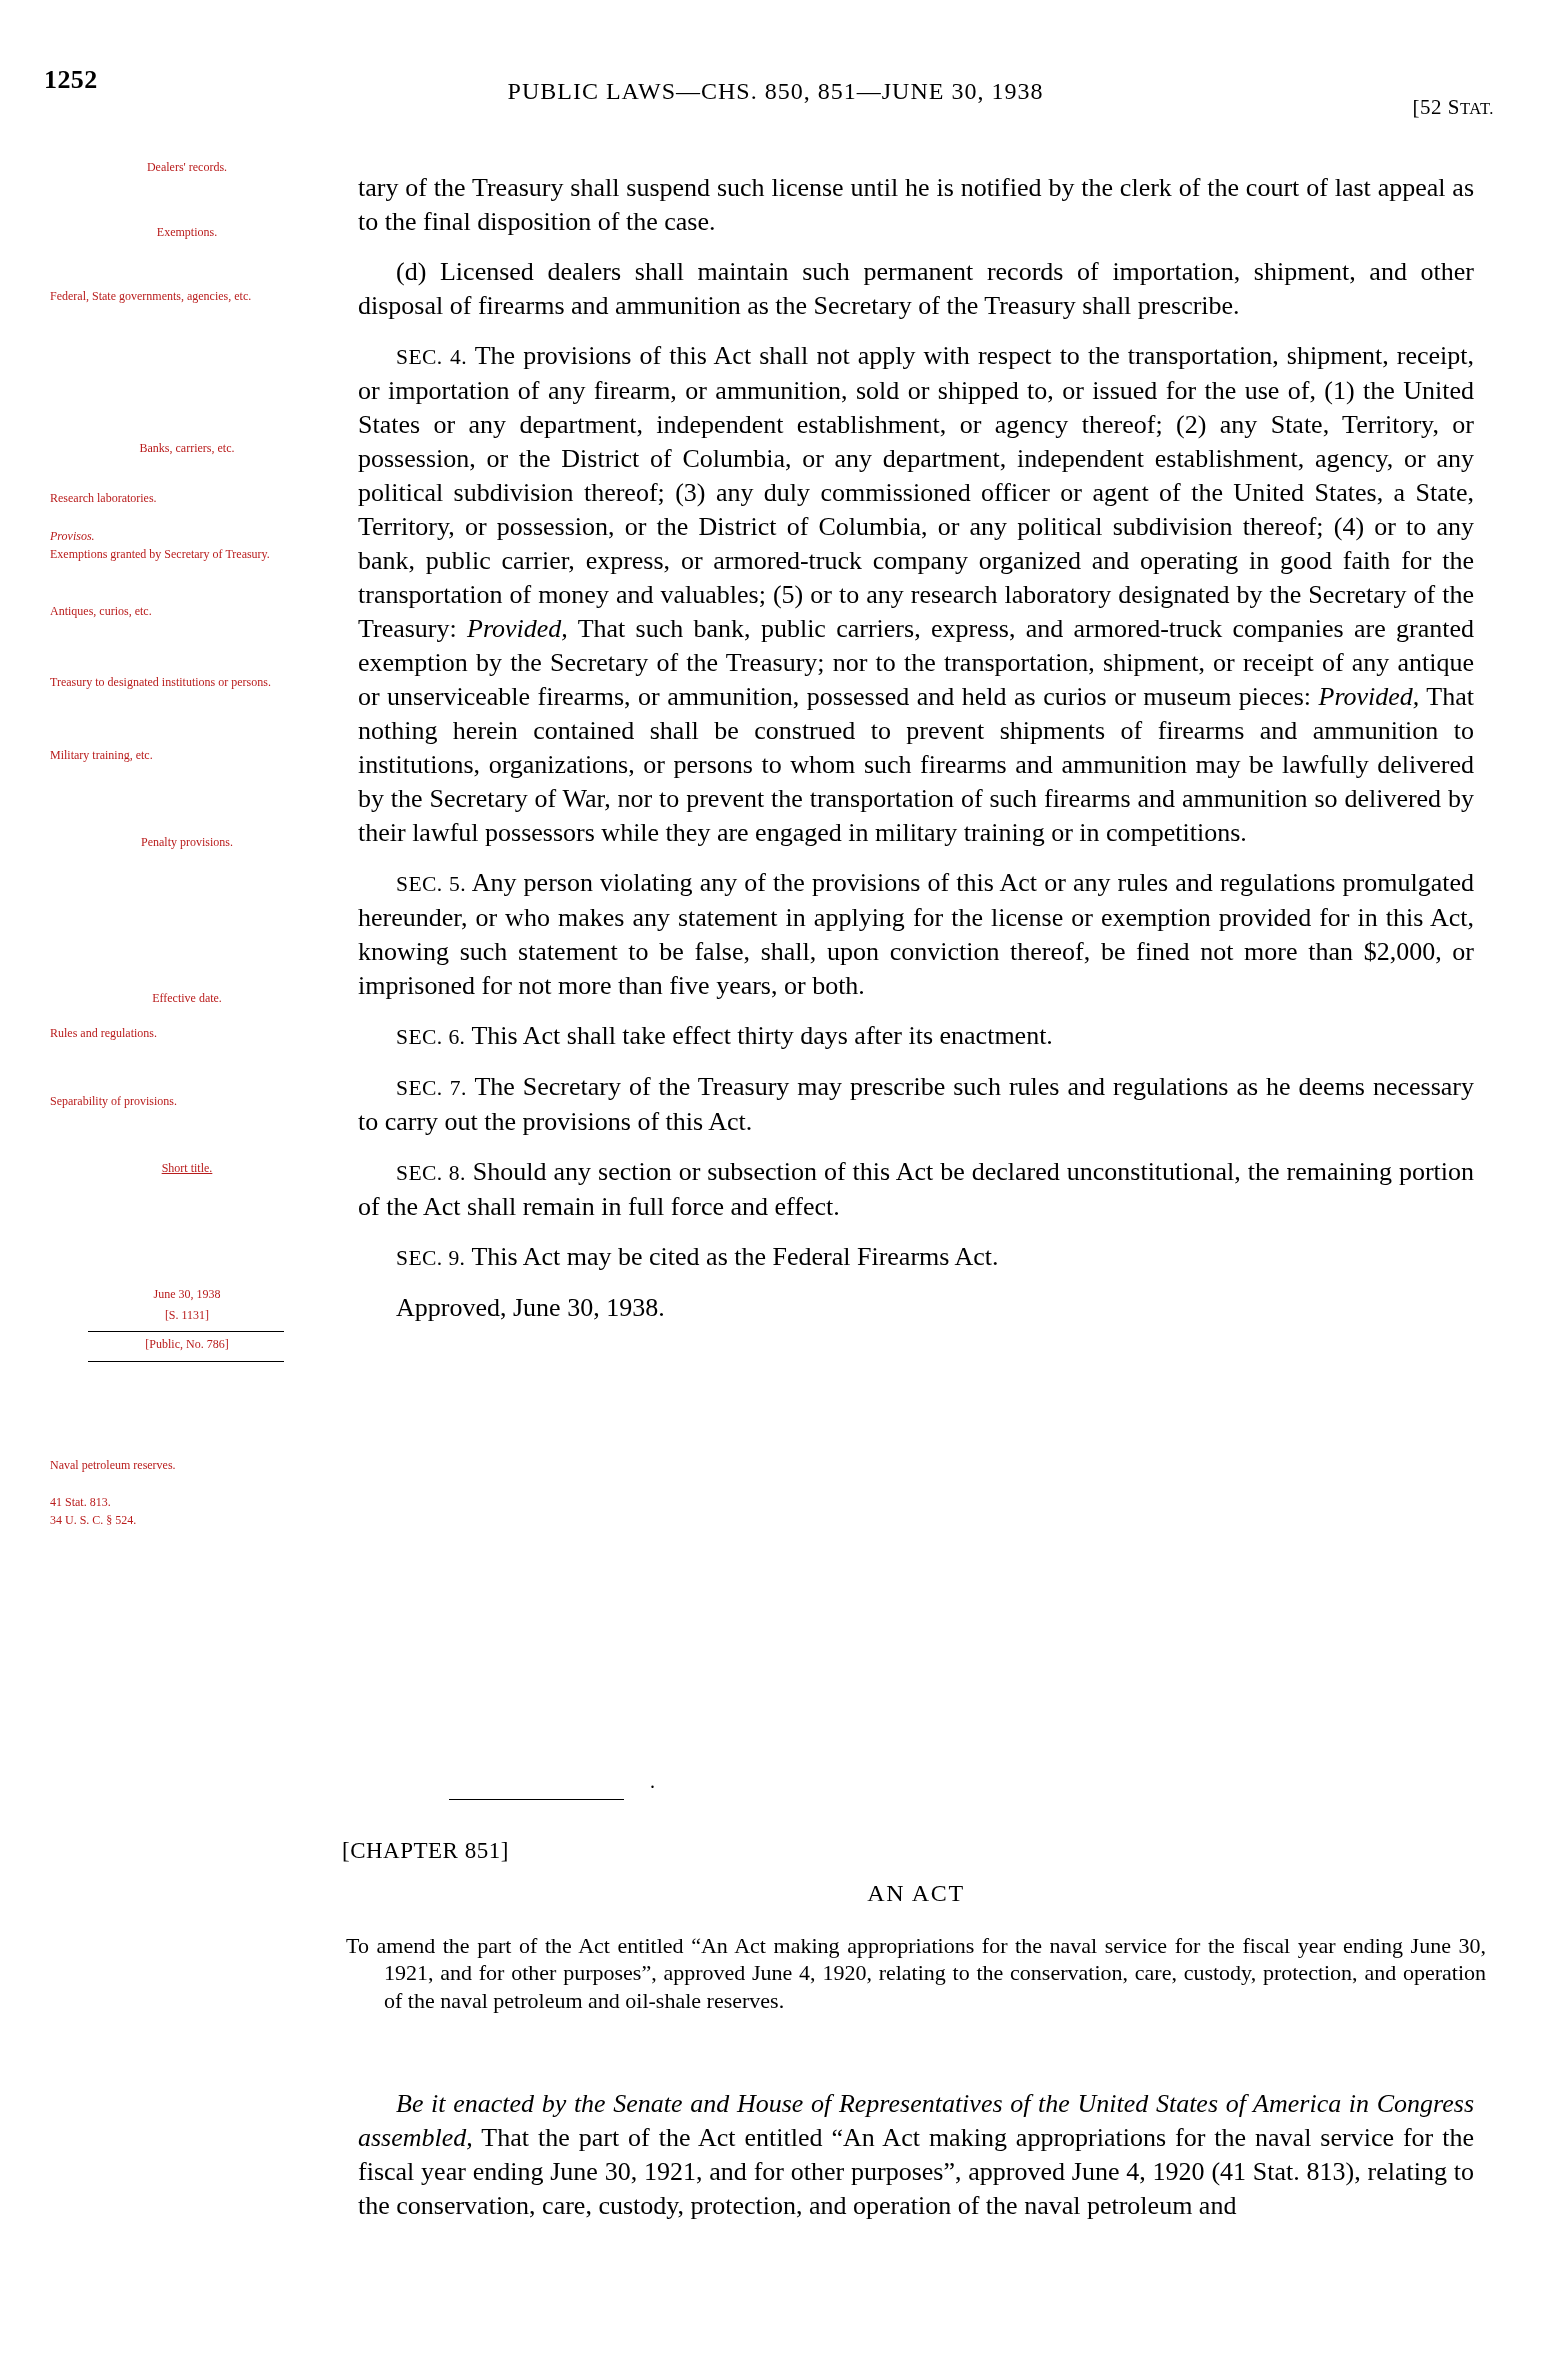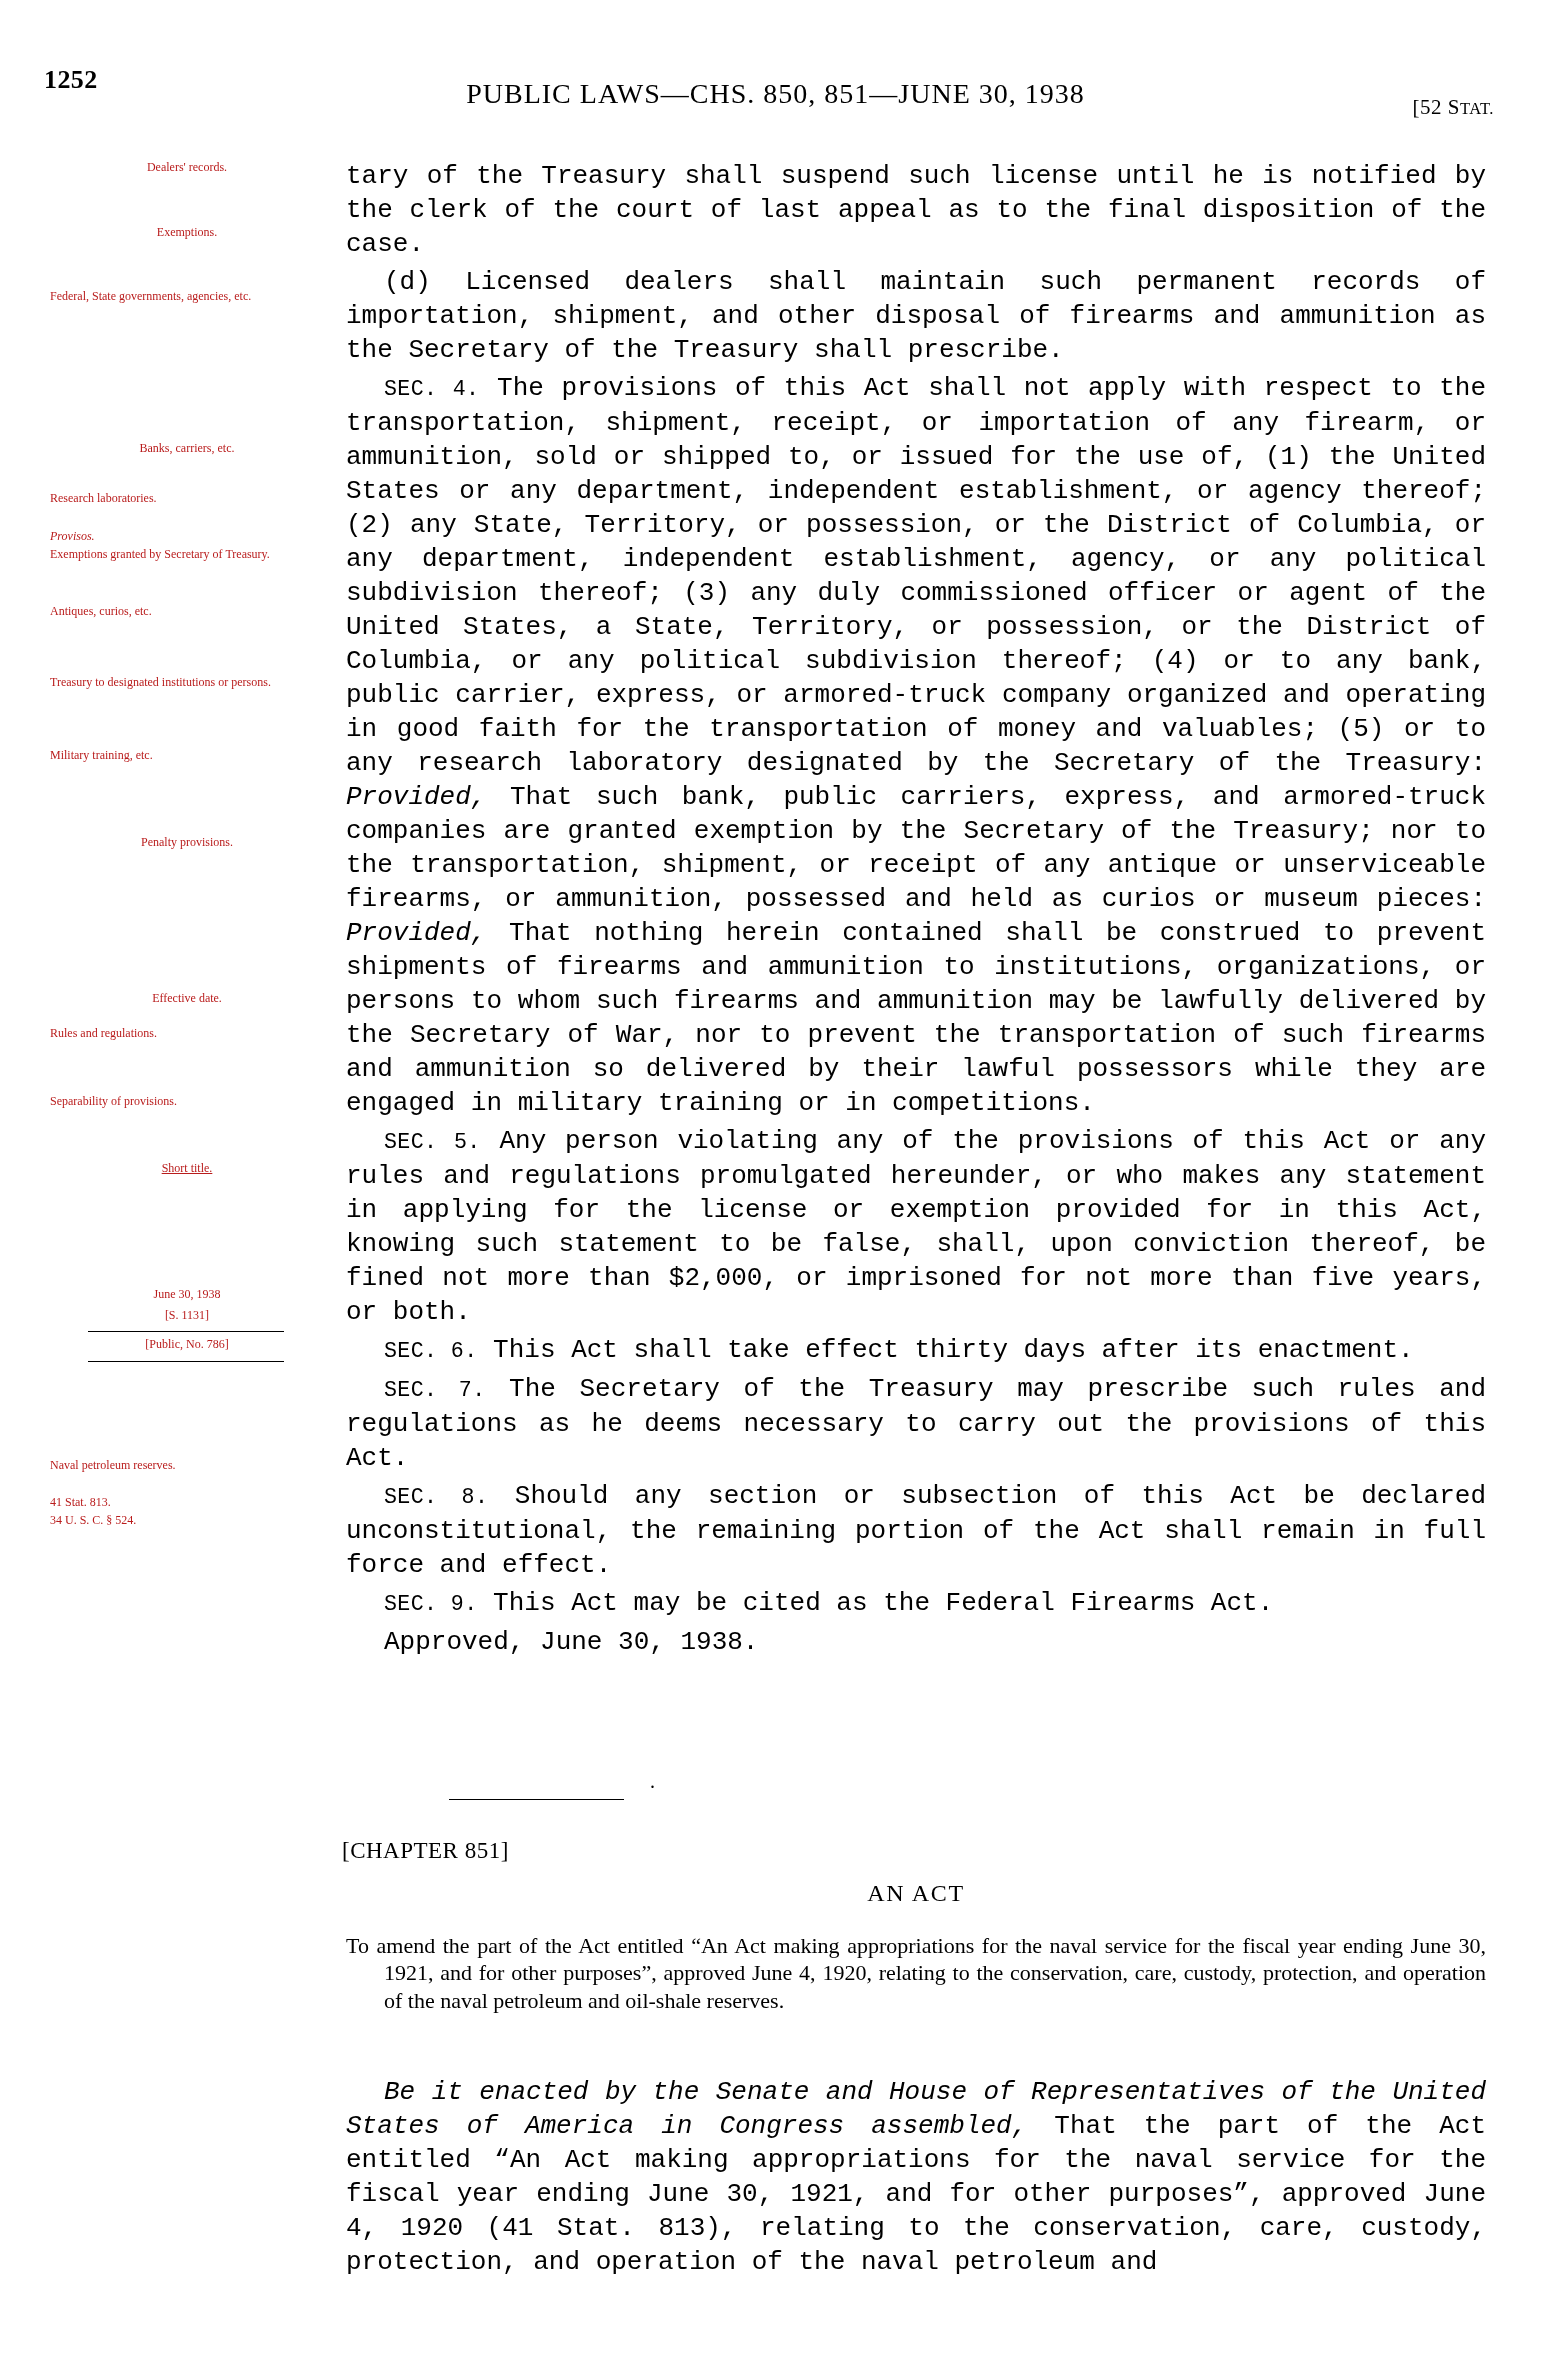--- a/index.html
+++ b/index.html
@@ -29,21 +29,21 @@
     font-family: "Liberation Serif", serif;
     letter-spacing: 0.4px;
     font-weight: bold;
   }
   .runhead-center {
     position: absolute;
     left: 0;
     width: 1551px;
     top: 78px;
     text-align: center;
-    font-size: 28px;
+    font-size: 24px;
     letter-spacing: 1px;
   }
   .runhead-right {
     position: absolute;
     right: 57px;
     top: 95px;
     font-size: 21px;
     letter-spacing: 0.5px;
     margin-left: 40px;
   }
@@ -77,26 +77,26 @@
   }
 
   
   .maincol {
     position: absolute;
     left: 342px;
     top: 155px;
     width: 1148px;
   }
   p.body {
-    margin: 4px;
+    margin: 16px;
     font-size: 26px;
     line-height: 34px;
     text-align: justify;
     text-justify: inter-word;
-    font-family: Liberation Mono, monospace;
+    font-family: Liberation Serif, serif;
   }
   p.body.indent {
     text-indent: 38px;
   }
   .sc {
     font-variant: small-caps;
   }
   .secmark {
     font-size: 21.6px;
     letter-spacing: 0.4px;

